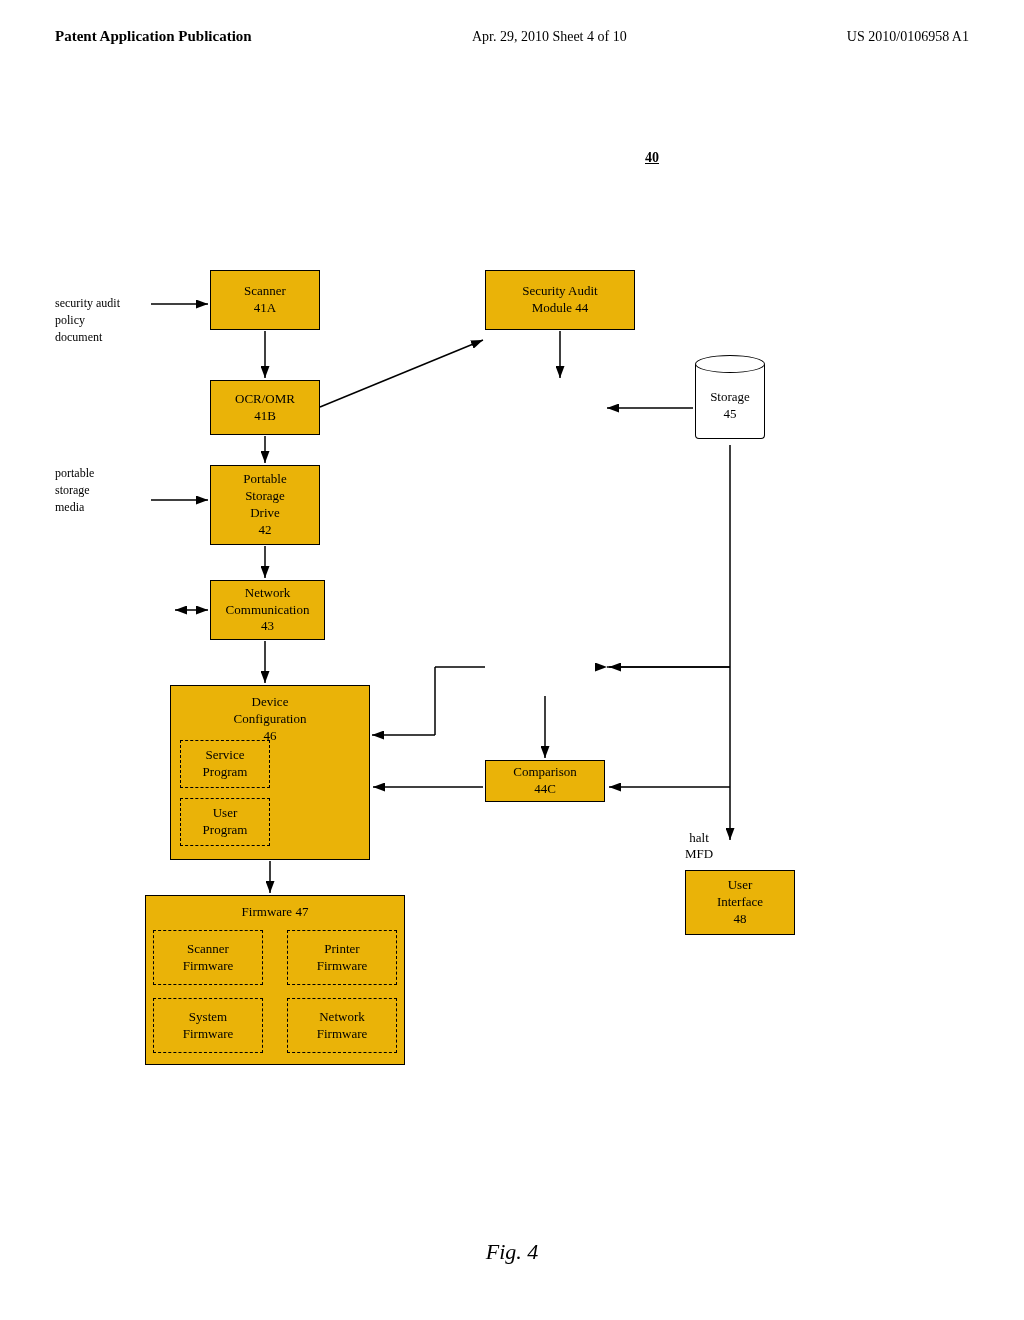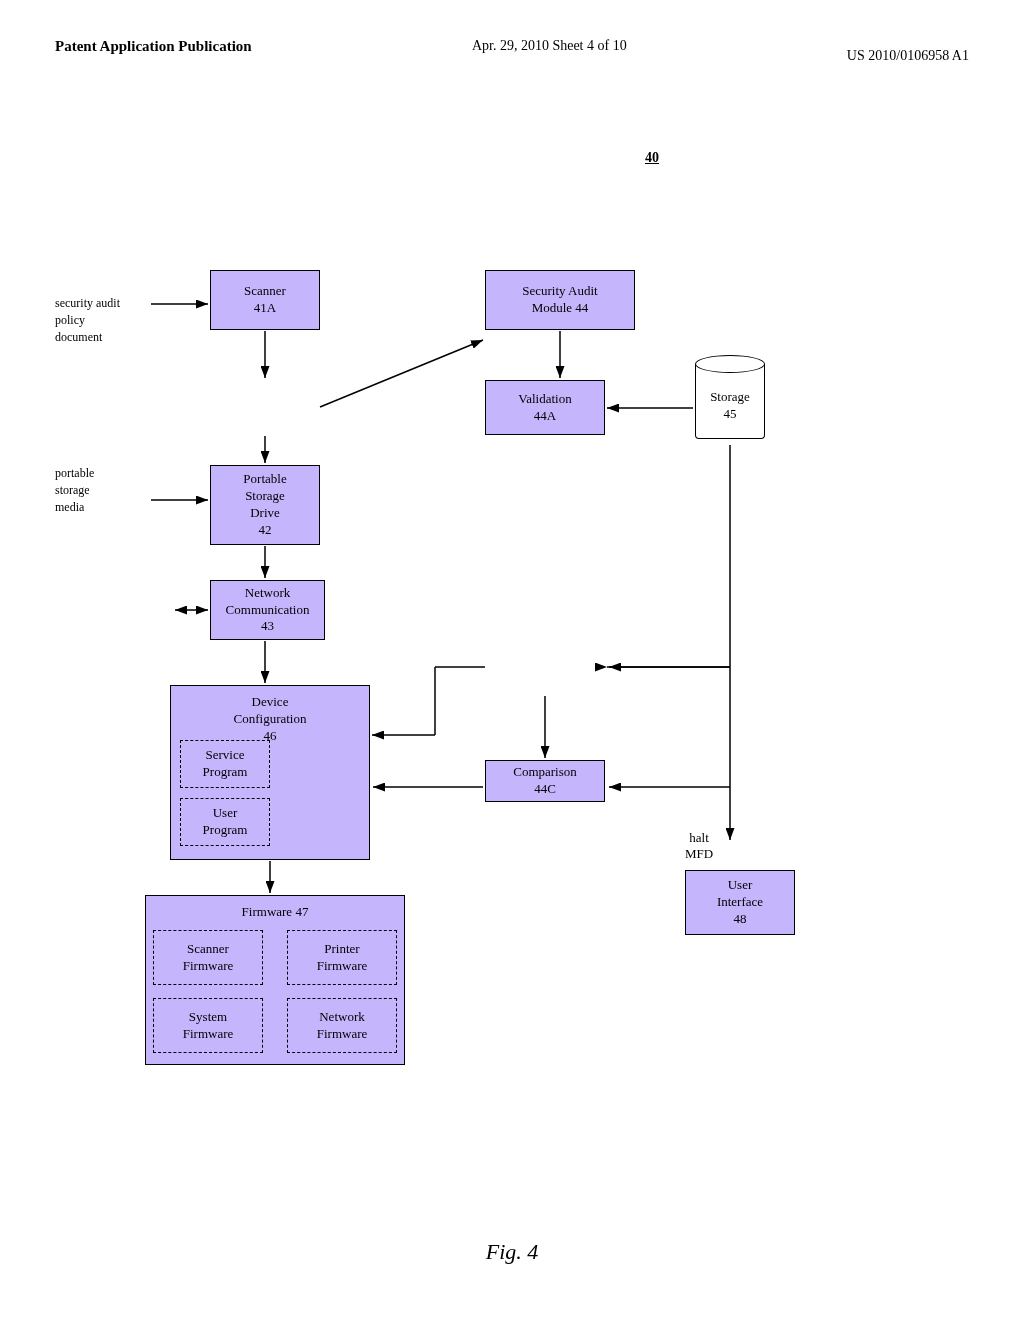--- a/index.html
+++ b/index.html
@@ -15,36 +15,36 @@
     
     .header {
       display: flex;
       justify-content: space-between;
       align-items: center;
       padding: 28px 55px 0 55px;
       font-size: 15px;
     }
     .header-left { font-weight: bold; }
     .header-center { font-size: 14px; }
-    .header-right { font-size: 14px; margin-top: 20px; }
+    .header-right { font-size: 14px; }
 
     
     .diagram {
       position: absolute;
       top: 140px;
       left: 55px;
       width: 920px;
       height: 1000px;
     }
 
     
     .box {
       position: absolute;
       border: 1.5px solid #000;
-      background: #c4b5fd;
+      background: #eab308;
       display: flex;
       flex-direction: column;
       align-items: center;
       justify-content: center;
       text-align: center;
       font-size: 13px;
       line-height: 1.3;
     }
     .box-dashed {
       border: 1.5px dashed #000;
@@ -137,20 +137,23 @@
   </div>
 
   <div class="side-label" style="top: 155px; left: 0px; width: 95px; text-align: left;">security audit<br>policy<br>document</div>
 
   <div class="side-label" style="top: 325px; left: 0px; width: 95px; text-align: left;">portable<br>storage<br>media</div>
 
   <div class="box" style="top: 130px; left: 155px; width: 110px; height: 60px;">
     <span>Scanner<br>41A</span>
   </div>
 
+  <div class="box" style="top: 240px; left: 155px; width: 110px; height: 55px;">
+    <span>OCR/OMR<br>41B</span>
+  </div>
 
   <div class="box" style="top: 325px; left: 155px; width: 110px; height: 80px;">
     <span>Portable<br>Storage<br>Drive<br>42</span>
   </div>
 
   <div class="box" style="top: 440px; left: 155px; width: 115px; height: 60px;">
     <span>Network<br>Communication<br>43</span>
   </div>
 
   <div class="box" style="top: 545px; left: 115px; width: 200px; height: 175px;">
@@ -162,23 +165,20 @@
   </div>
 
   <div class="box box-dashed" style="top: 658px; left: 125px; width: 90px; height: 48px;">
     <span>User<br>Program</span>
   </div>
 
   <div class="box" style="top: 130px; left: 430px; width: 150px; height: 60px;">
     <span>Security Audit<br>Module 44</span>
   </div>
 
-  <div class="box" style="top: 240px; left: 430px; width: 120px; height: 55px;">
-    <span>Validation<br>44A</span>
-  </div>
 
   <div class="cylinder" style="position:absolute; top:215px; left:640px;">
     <div class="cylinder-top"></div>
     <div class="cylinder-body" style="height: 75px;">Storage<br>45</div>
   </div>
 
 
   <div class="box" style="top: 620px; left: 430px; width: 120px; height: 42px;">
     <span>Comparison<br>44C</span>
   </div>

